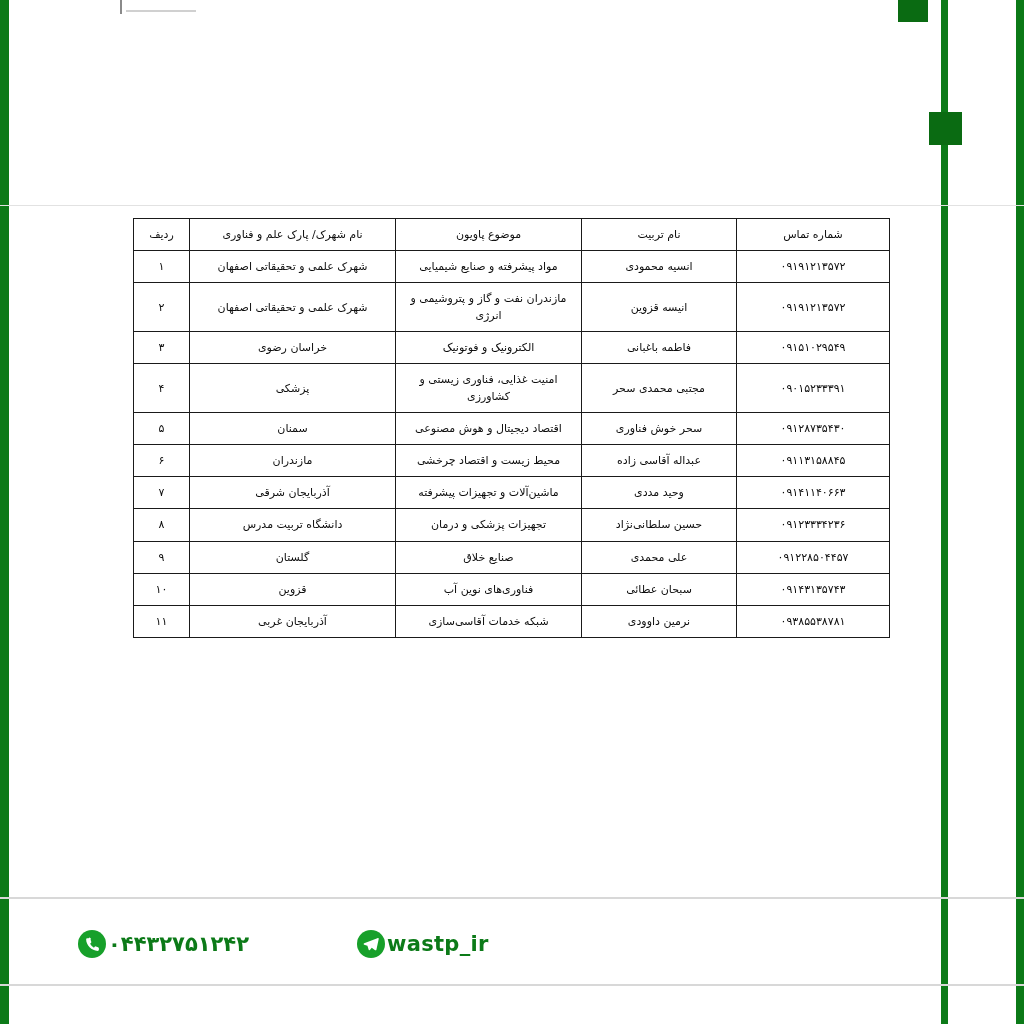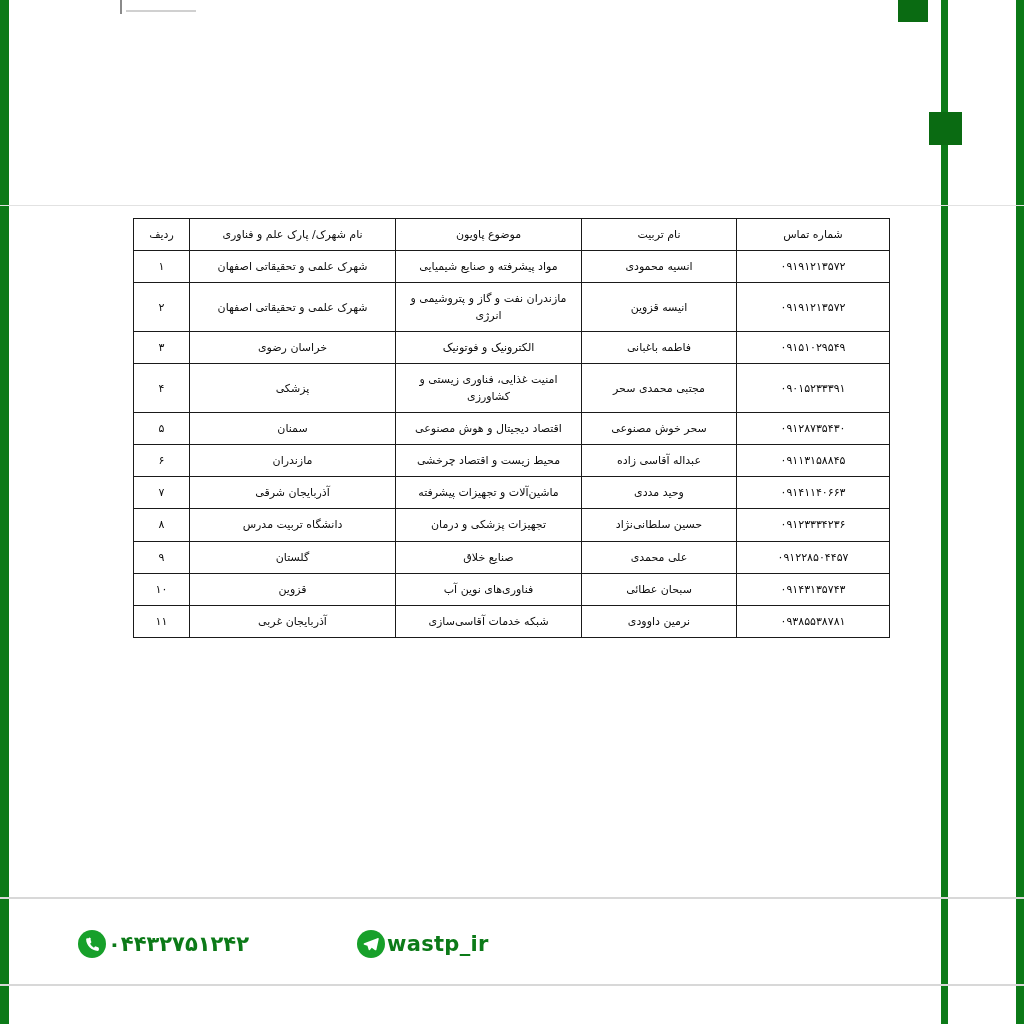--- a/index.html
+++ b/index.html
@@ -234,21 +234,21 @@
         </tr>
         <tr>
           <td>۰۹۰۱۵۲۳۳۳۹۱</td>
           <td>مجتبی محمدی سحر</td>
           <td>امنیت غذایی، فناوری زیستی و کشاورزی</td>
           <td>پزشکی</td>
           <td>۴</td>
         </tr>
         <tr>
           <td>۰۹۱۲۸۷۳۵۴۳۰</td>
-          <td>سحر خوش مصنوعی</td>
+          <td>سحر خوش فناوری</td>
           <td>اقتصاد دیجیتال و هوش مصنوعی</td>
           <td>سمنان</td>
           <td>۵</td>
         </tr>
         <tr>
           <td>۰۹۱۱۳۱۵۸۸۴۵</td>
           <td>عبداله آقاسی زاده</td>
           <td>محیط زیست و اقتصاد چرخشی</td>
           <td>مازندران</td>
           <td>۶</td>

